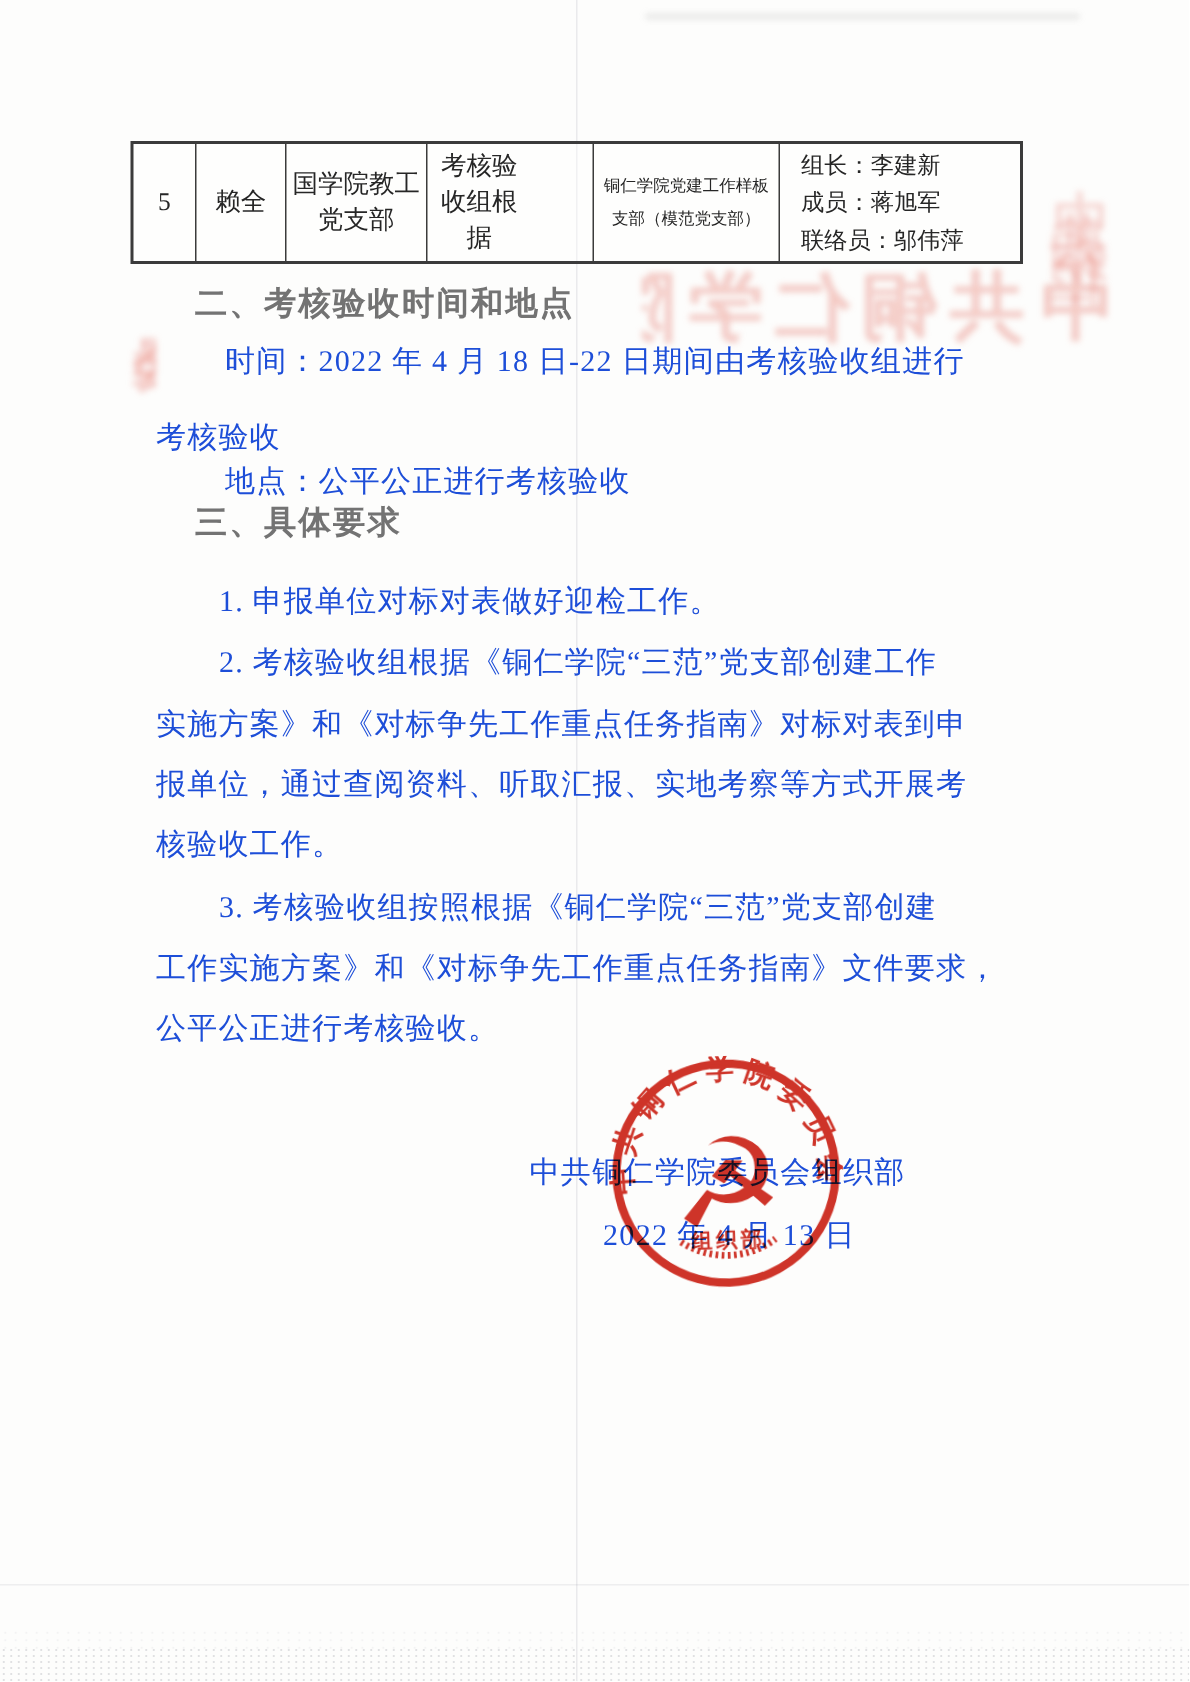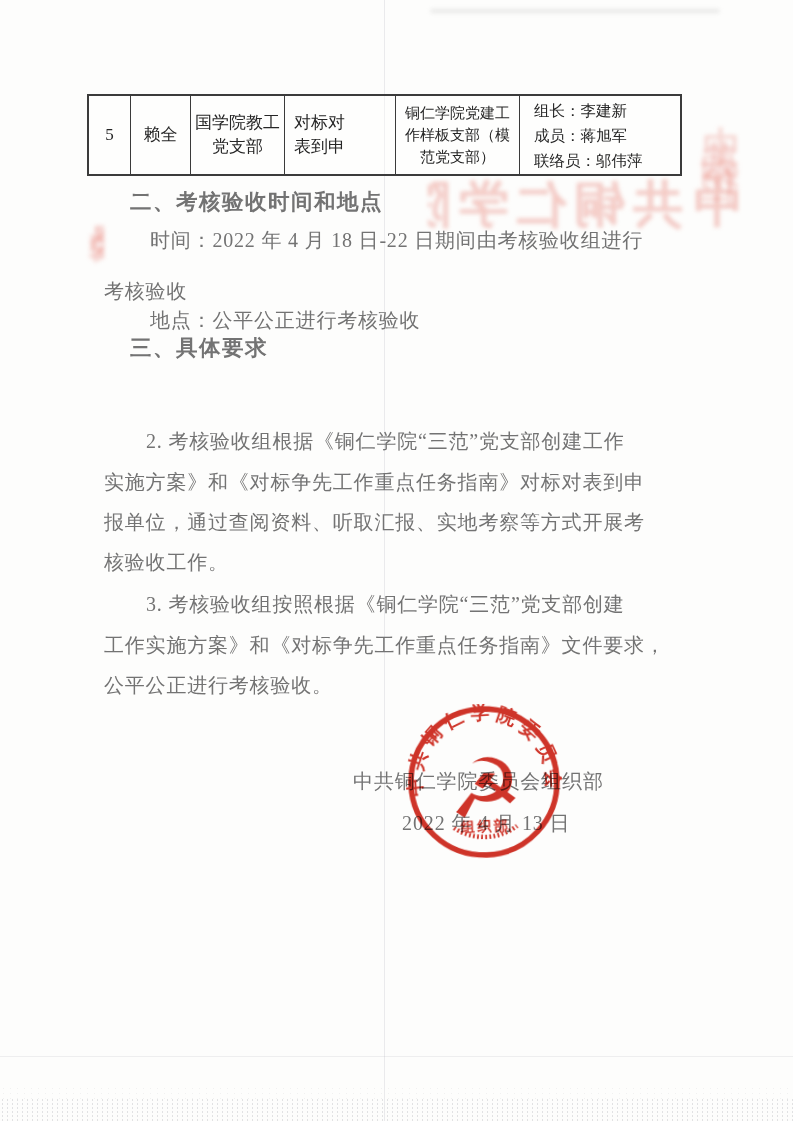--- a/index.html
+++ b/index.html
@@ -23,32 +23,32 @@
   }
   .doc-table .cell{
     border-left:1.5px solid #3b3b3b;
     display:flex;align-items:center;justify-content:center;
     text-align:center;
     font-size:17px;line-height:24px;
     padding:1px 3px;box-sizing:border-box;
     color:#262626;
   }
   .doc-table .cell:first-child{border-left:none;}
-  .doc-table .cell.c5{font-size:15px;line-height:22px;margin-left:41px;}
+  .doc-table .cell.c5{font-size:11px;line-height:22px;margin-left:41px;}
   .doc-table .cell.c6{
     flex-direction:column;align-items:flex-start;justify-content:center;
     text-align:left;font-size:15.5px;line-height:25px;padding-left:14px;
   }
   
   .line{
     position:absolute;
     white-space:nowrap;
     font-size:20px;
     letter-spacing:0.8px;
-    color:#737373;
+    color:#1d4ed8;
   }
   .heading{
     font-family:"Liberation Sans", sans-serif;
     font-weight:bold;
     font-size:21.5px;
     color:#737373;
     letter-spacing:1.5px;
   }
   
   .seal{
@@ -102,34 +102,35 @@
   <div class="bleed bleed-left">委员会</div>
   <div class="fold-v"></div>
   <div class="fold-h"></div>
   <div class="speckle"></div>
   <div class="speckle2"></div>
 
   <div class="doc-table">
     <div class="cell c1">5</div>
     <div class="cell c2">赖全</div>
     <div class="cell c3">国学院教工党支部</div>
-    <div class="cell c4">对标对表到申</div>
+    <div class="cell c4">考核验收组根据</div>
     <div class="cell c5">铜仁学院党建工作样板支部（模范党支部）</div>
     <div class="cell c6">
       <div>组长：李建新</div>
       <div>成员：蒋旭军</div>
       <div>联络员：邬伟萍</div>
     </div>
   </div>
 
   <div class="line heading" style="left:130px;top:187px;">二、考核验收时间和地点</div>
   <div class="line" style="left:150px;top:227px;">时间：2022 年 4 月 18 日-22 日期间由考核验收组进行</div>
   <div class="line" style="left:104px;top:278px;">考核验收</div>
   <div class="line" style="left:150px;top:307px;">地点：公平公正进行考核验收</div>
   <div class="line heading" style="left:130px;top:333px;">三、具体要求</div>
+  <div class="line" style="left:146px;top:387px;">1. 申报单位对标对表做好迎检工作。</div>
   <div class="line" style="left:146px;top:428px;">2. 考核验收组根据《铜仁学院“三范”党支部创建工作</div>
   <div class="line" style="left:104px;top:469px;">实施方案》和《对标争先工作重点任务指南》对标对表到申</div>
   <div class="line" style="left:104px;top:509px;">报单位，通过查阅资料、听取汇报、实地考察等方式开展考</div>
   <div class="line" style="left:104px;top:549px;">核验收工作。</div>
   <div class="line" style="left:146px;top:591px;">3. 考核验收组按照根据《铜仁学院“三范”党支部创建</div>
   <div class="line" style="left:104px;top:632px;">工作实施方案》和《对标争先工作重点任务指南》文件要求，</div>
   <div class="line" style="left:353px;top:768px;letter-spacing:0.9px;">中共铜仁学院委员会组织部</div>
 
   <div class="line" style="left:104px;top:672px;">公平公正进行考核验收。</div>
   <div class="line" style="left:402px;top:810px;letter-spacing:0.9px;">2022 年 4 月 13 日</div>

